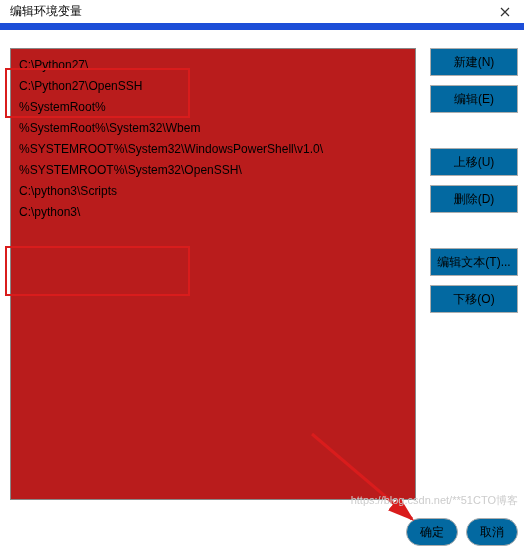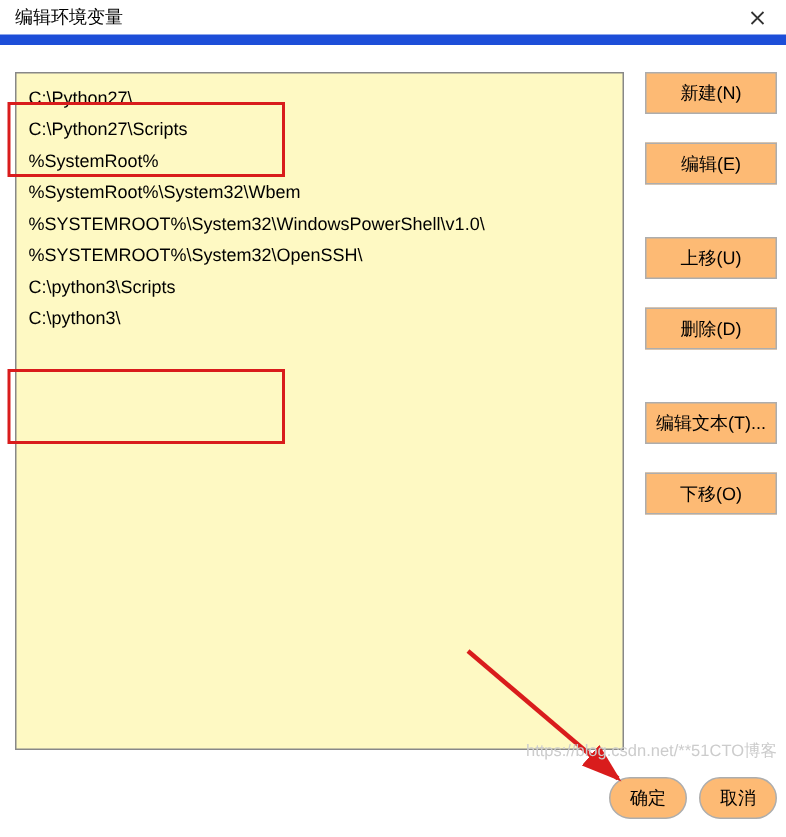--- a/index.html
+++ b/index.html
@@ -35,48 +35,48 @@
   }
   .listbox {
     position: absolute;
     left: 10px;
     top: 18px;
     width: 406px;
     height: 452px;
     border: 1px solid #888;
     padding: 6px 0;
     overflow: hidden;
-    background: #fef9c3;
+    background: #b91c1c;
   }
   .list-item {
     height: 21px;
     line-height: 21px;
     padding: 0 8px;
     white-space: nowrap;
     font-size: 12px;
     color: #000;
   }
   .right-buttons {
     position: absolute;
     left: 430px;
     top: 18px;
     width: 88px;
     display: flex;
     flex-direction: column;
   }
   .btn {
     height: 28px;
     border: 1px solid #adadad;
-    background: #fdba74;
+    background: #0369a1;
     font-size: 12px;
     font-family: inherit;
     cursor: pointer;
     padding: 0;
   }
-  .gap-s { margin-top: 19px; }
+  .gap-s { margin-top: 9px; }
   .gap-m { margin-top: 35px; }
   .bottom-buttons {
     position: absolute;
     right: 6px;
     bottom: 12px;
     display: flex;
     gap: 8px;
   }
   .bottom-buttons .btn { width: 52px; border-radius: 14px; }
   .highlight-box {
@@ -113,21 +113,21 @@
     <svg width="10" height="10" viewBox="0 0 10 10">
         <path d="M1 1 L9 9 M9 1 L1 9" stroke="#333" stroke-width="1.2" fill="none"></path>
       </svg>
   </span>
 </div>
 
 <div class="content">
 
   <div class="listbox">
     <div class="list-item">C:\Python27\</div>
-    <div class="list-item">C:\Python27\Scripts</div>
+    <div class="list-item">C:\Python27\OpenSSH</div>
     <div class="list-item">%SystemRoot%</div>
     <div class="list-item">%SystemRoot%\System32\Wbem</div>
     <div class="list-item">%SYSTEMROOT%\System32\WindowsPowerShell\v1.0\</div>
     <div class="list-item">%SYSTEMROOT%\System32\OpenSSH\</div>
     <div class="list-item">C:\python3\Scripts</div>
     <div class="list-item">C:\python3\</div>
   </div>
 
   <div class="right-buttons">
     <button class="btn">新建(N)</button>

